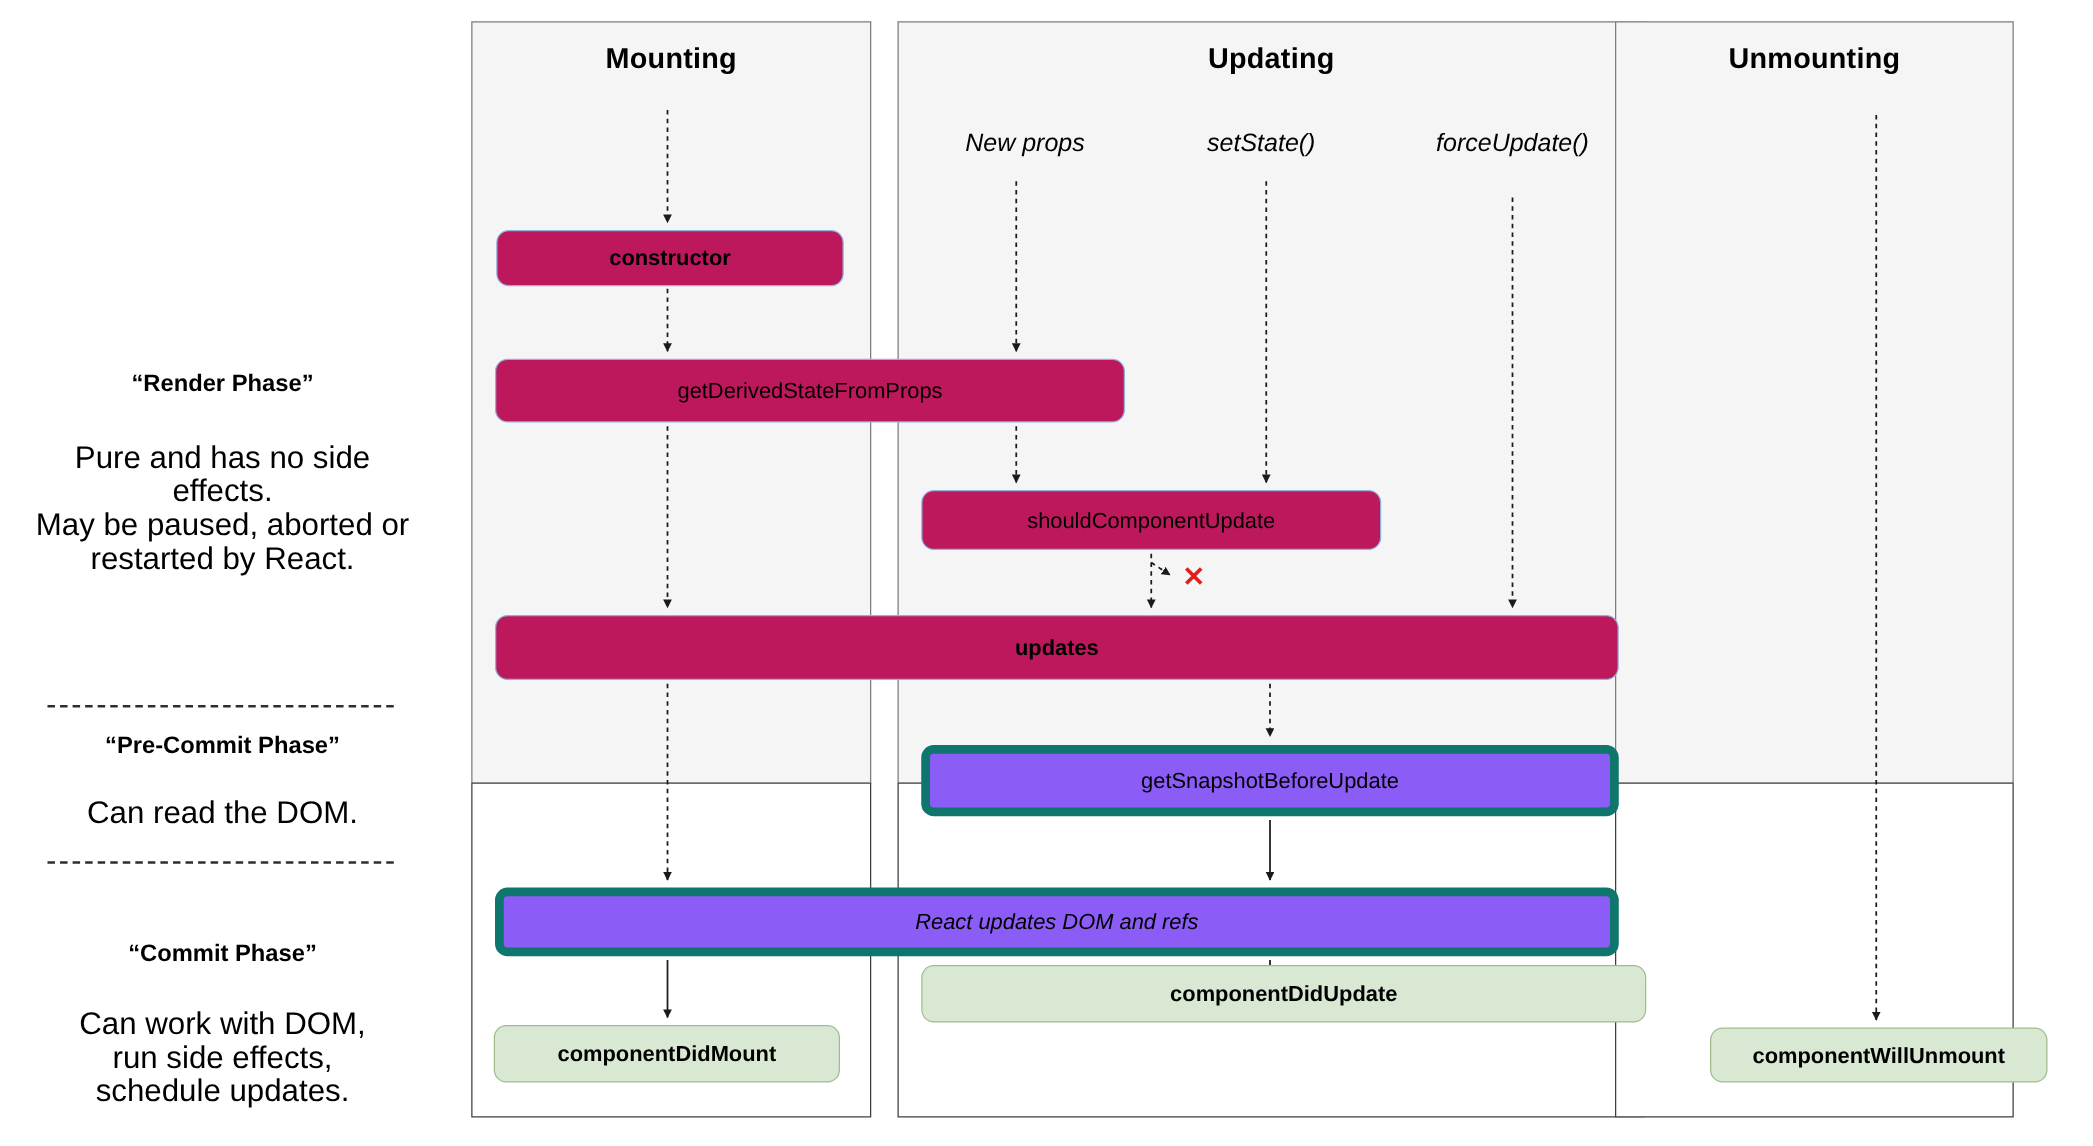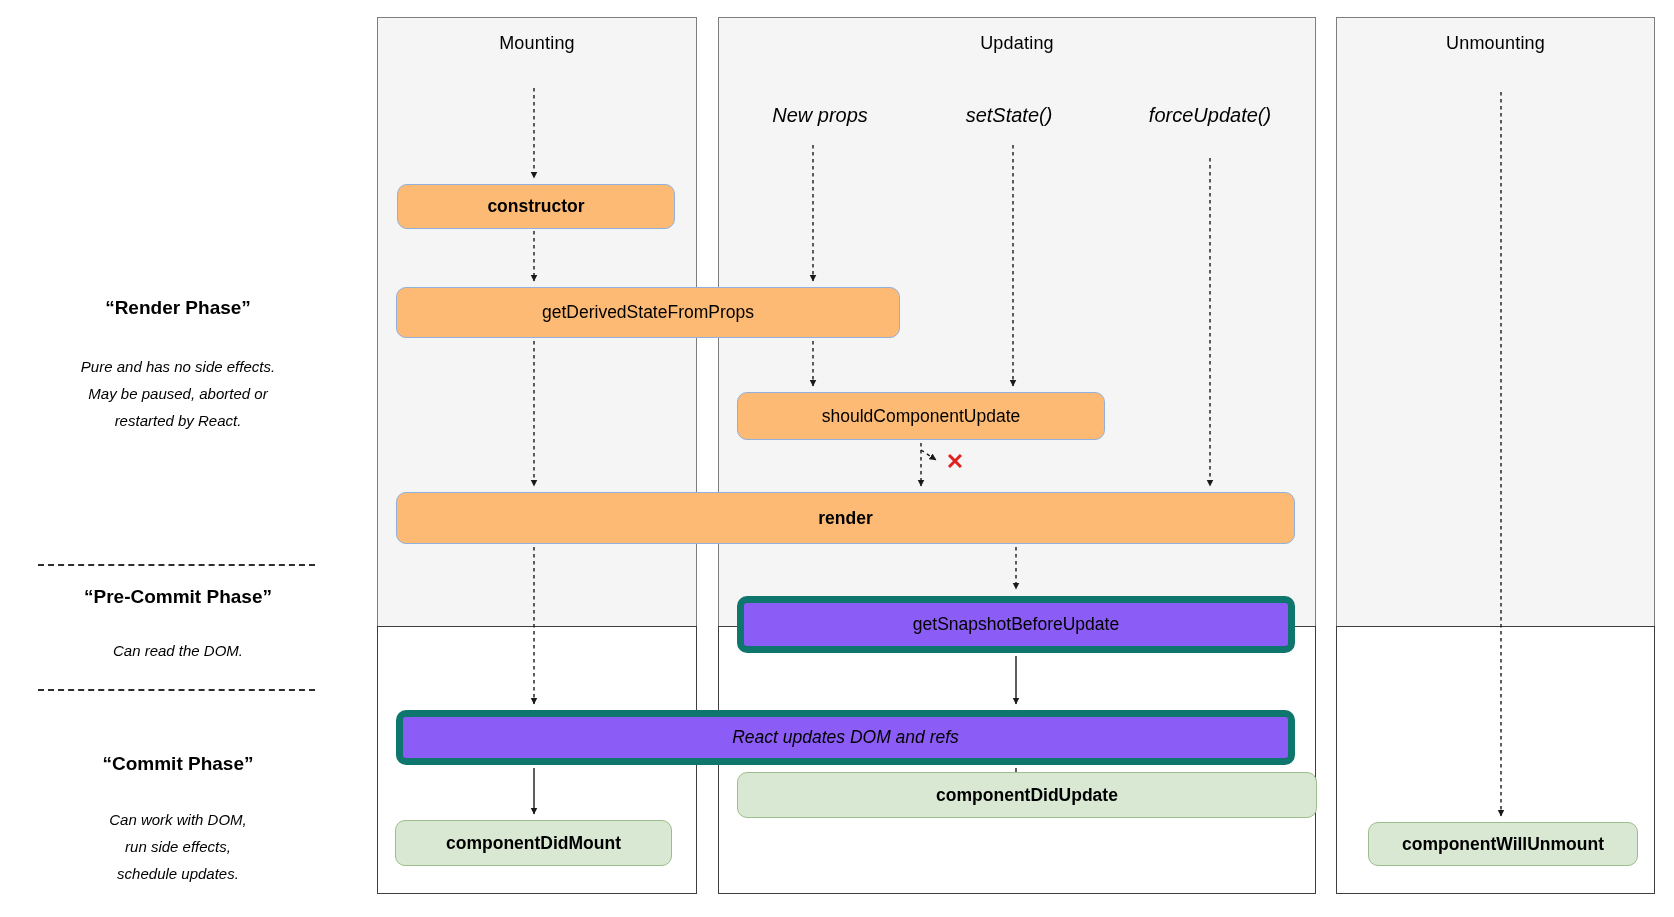--- a/index.html
+++ b/index.html
@@ -6,42 +6,42 @@
   body { font-family:"Liberation Sans", sans-serif; color:#000; }
   .canvas { position:relative; width:1674px; height:917px; background:#fff; overflow:hidden; }
 
   
   .column { position:absolute; top:17px; }
   .col-gray { position:absolute; left:0; top:0; width:100%; background:#f5f5f5;
               border:1px solid #7d7d7d; box-sizing:border-box; height:610px; }
   .col-white { position:absolute; left:0; top:609px; width:100%; background:#ffffff;
                border:1px solid #3e3e3e; box-sizing:border-box; height:268px; }
   .col-header { position:absolute; top:16px; left:0; width:100%; text-align:center;
-                font-size:18px; font-weight:normal; letter-spacing:.2px; }
+                font-size:23px; font-weight:bold; letter-spacing:.2px; }
 
   #col-mounting  { left:377px; width:320px; height:877px; }
   #col-updating  { left:718px; width:598px; height:793px; }
-  #col-unmounting{ left:1336px; width:319px; height:877px; }
+  #col-unmounting{ left:1292px; width:319px; height:877px; }
 
   
   .phase-block { position:absolute; left:18px; width:320px; text-align:center; }
   .phase-title { font-size:19px; font-weight:bold; }
-  .phase-desc  { font-size:15px; line-height:27px;font-style:italic; }
+  .phase-desc  { font-size:25px; line-height:27px; }
   .phase-sep { position:absolute; left:38px; width:277px; height:0;
                border-top:2px dashed #2e2e2e; }
 
   
   .trigger { position:absolute; top:104px; transform:translateX(-50%);
              font-style:italic; font-size:20px; white-space:nowrap; }
 
   
   .mbox { position:absolute; box-sizing:border-box; border-radius:10px;
           display:flex; align-items:center; justify-content:center;
           font-size:17.5px; z-index:3; }
-  .blue   { background:#fdba74; border:1px solid #8fb1dc; }
+  .blue   { background:#be185d; border:1px solid #8fb1dc; }
   .yellow { background:#8b5cf6; border:7px solid #0f766e; }
   .green  { background:#d9e8d3; border:1px solid #9dbd8c; }
   .bold { font-weight:bold; }
   .italic { font-style:italic; }
 
   #box-constructor { left:397px; top:184px; width:278px; height:45px; }
   #box-gdsfp       { left:396px; top:287px; width:504px; height:51px; }
   #box-scu         { left:737px; top:392px; width:368px; height:48px; }
   #box-render      { left:396px; top:492px; width:899px; height:52px; }
   #box-snapshot    { left:737px; top:596px; width:558px; height:57px; }
@@ -137,21 +137,21 @@
   <div class="mbox blue bold" id="box-constructor">
     <span>constructor</span>
   </div>
   <div class="mbox blue" id="box-gdsfp">
     <span>getDerivedStateFromProps</span>
   </div>
   <div class="mbox blue" id="box-scu">
     <span>shouldComponentUpdate</span>
   </div>
   <div class="mbox blue bold" id="box-render">
-    <span>render</span>
+    <span>updates</span>
   </div>
   <div class="mbox yellow" id="box-snapshot">
     <span>getSnapshotBeforeUpdate</span>
   </div>
   <div class="mbox green bold" id="box-didmount">
     <span>componentDidMount</span>
   </div>
   <div class="mbox yellow italic" id="box-reactdom">
     <span>React updates DOM and refs</span>
   </div>

